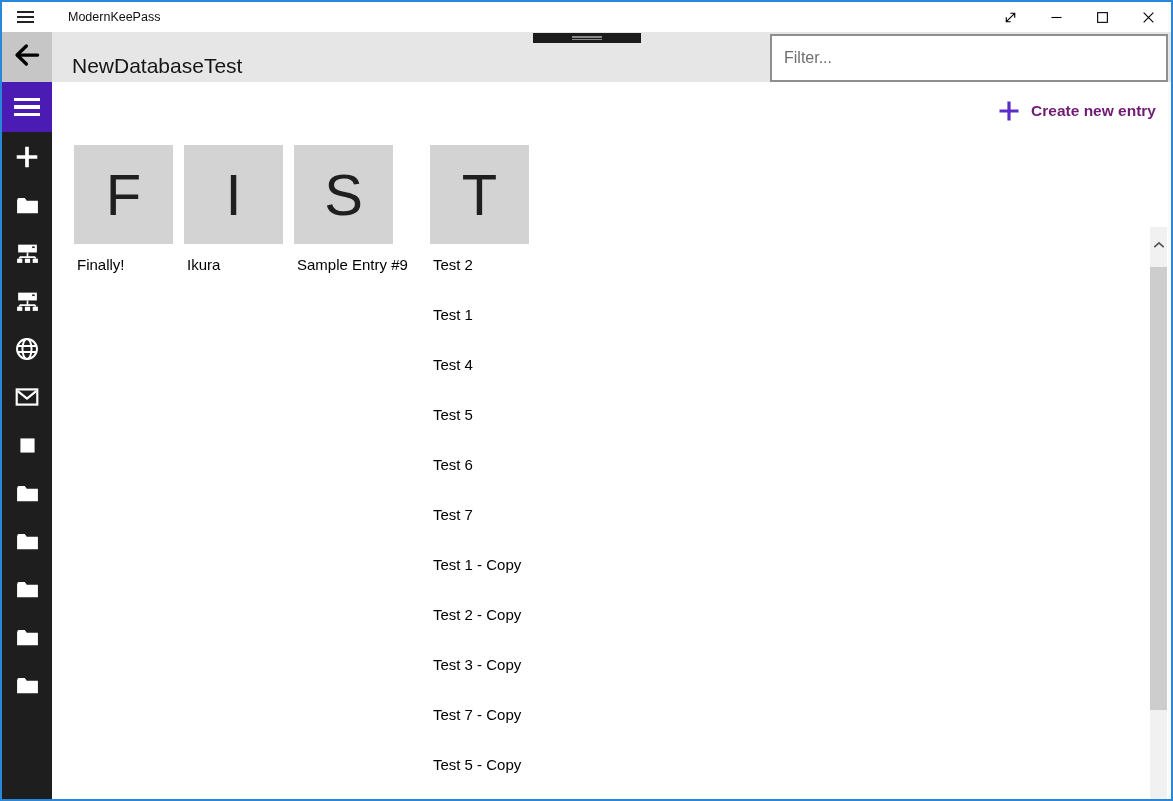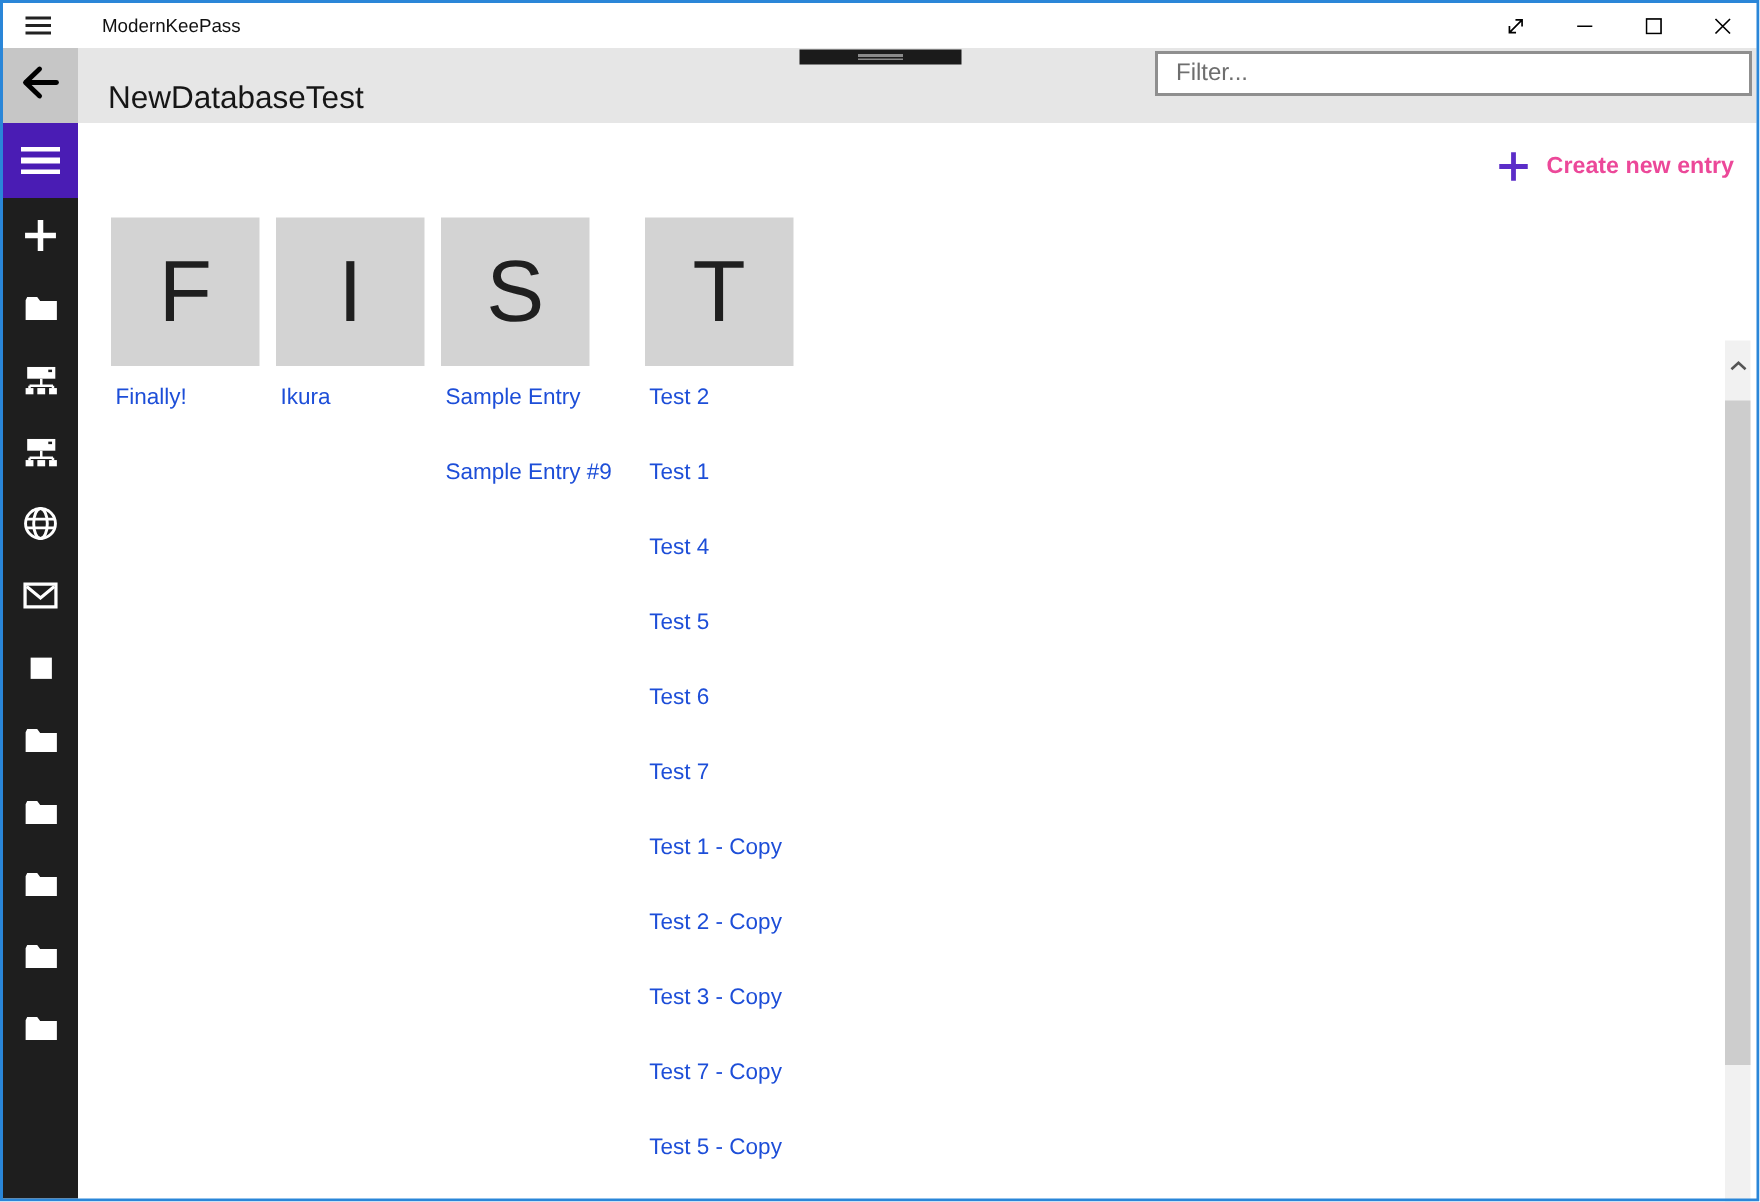--- a/index.html
+++ b/index.html
@@ -47,21 +47,21 @@
     position: absolute; left: 0; top: 0; width: 50px; height: 50px;
     background: #c6c6c6;
     display: flex; align-items: center; justify-content: center;
   }
   .header-title {
     position: absolute; left: 70px; top: 0; height: 67px;
     display: flex; align-items: center;
     font-size: 21px; font-weight: 400; color: #161616;
   }
   .filter {
-    position: absolute; right: 3px; top: 2px; width: 398px; height: 30px;
+    position: absolute; right: 3px; top: 2px; width: 398px; height: 48px;
     border: 2px solid #8f8f8f; background: #fff;
     font-family: inherit; font-size: 16px; color: #333;
     padding: 0 12px; outline: none;
   }
   .filter::placeholder { color: #6e6e6e; }
 
   
   .peek {
     position: absolute; left: 533px; top: 33px; width: 108px; height: 10px;
     background: #1b1b1b;
@@ -91,42 +91,42 @@
   .sb-item svg { display: block; }
 
   
   .main {
     position: absolute; left: 52px; top: 82px; right: 2px; bottom: 2px;
     background: #fff;
   }
   .create-btn {
     position: absolute; right: 15px; top: 17px;
     display: flex; align-items: center; gap: 10px;
-    color: #ec4899; font-size: 15.5px; font-weight: 600;
+    color: #701a75; font-size: 15.5px; font-weight: 600;
     cursor: pointer;
   }
   .create-btn svg { display: block; }
 
   .groups {
     position: absolute; left: 22px; top: 63px;
     display: flex; align-items: flex-start;
   }
   .group { min-width: 110px; }
   .tile {
     width: 99px; height: 99px; background: #d3d3d3;
     display: flex; align-items: center; justify-content: center;
     cursor: pointer;
   }
   .tile-letter {
     font-size: 58px; font-weight: 300; line-height: 1; color: #1f1f1f;
   }
   .entries { padding: 12px 22px 0 3px; }
   .entry {
     height: 50px;
-    font-size: 15px; font-weight: 500; color: #1d4ed8;
+    font-size: 15px; font-weight: 500; color: #000000;
     white-space: nowrap;
     cursor: pointer;
   }
 
   
   .scrollbar {
     position: absolute; right: 4px; top: 145px; width: 17px; height: 652px;
     background: #f1f1f1;
     z-index: 20;
   }
@@ -334,21 +334,20 @@
         </div>
         <div class="entries">
           <div class="entry">Ikura</div>
         </div>
       </div>
       <div class="group">
         <div class="tile">
           <span class="tile-letter">S</span>
         </div>
         <div class="entries">
-          <div class="entry">Sample Entry</div>
           <div class="entry">Sample Entry #9</div>
         </div>
       </div>
       <div class="group">
         <div class="tile">
           <span class="tile-letter">T</span>
         </div>
         <div class="entries">
           <div class="entry">Test 2</div>
           <div class="entry">Test 1</div>

